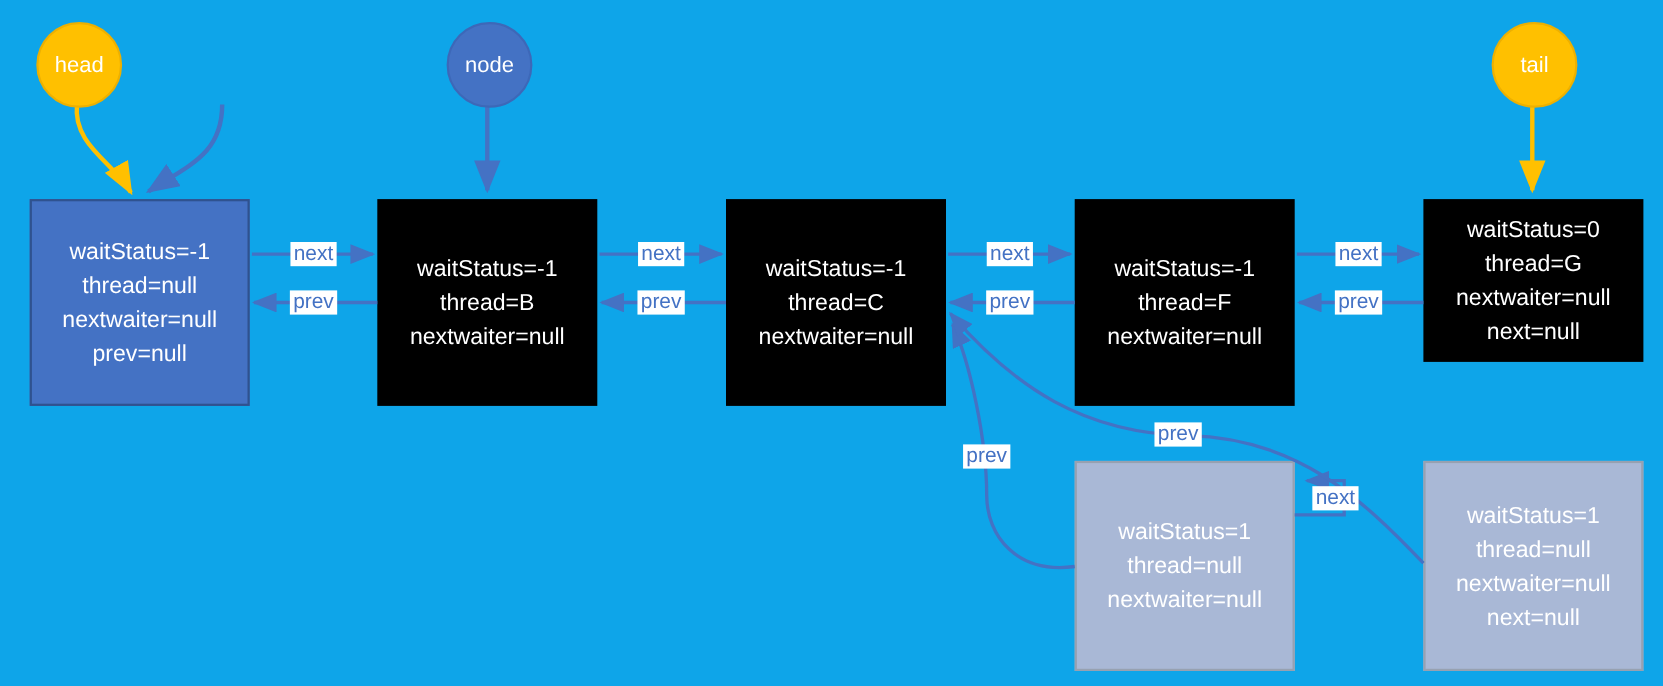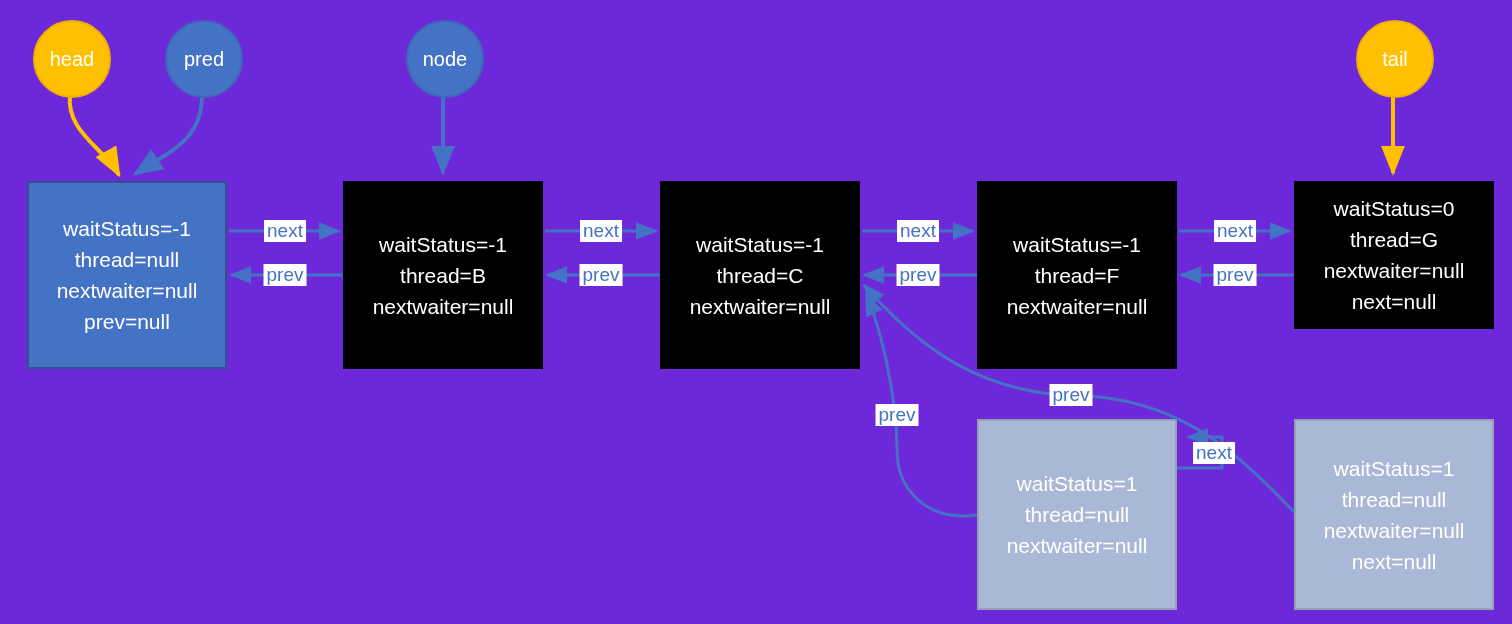--- a/index.html
+++ b/index.html
@@ -6,21 +6,21 @@
     --color-blue:#4472C4;
     --color-blue_dark:#2F528F;
     --color-orange:#FFC000;
     --color-black:#000000;
     --color-gray_blue:#A9B8D6;
     --color-gray_border:#97A1B1;
     --color-white:#FFFFFF;
   }
   html,body{margin:0;padding:0;background:#fff;}
   .canvas{
-    position:relative;width:1512px;height:624px;background:#6d28d9;overflow:hidden;
+    position:relative;width:1512px;height:624px;background:#0ea5e9;overflow:hidden;
     font-family:"Liberation Sans",sans-serif;
   }
   .arrows{position:absolute;left:0;top:0;z-index:2;pointer-events:none;}
   .edge{stroke:var(--color-blue,#4472C4);stroke-width:3;fill:none;}
   .edge.thick{stroke-width:4;}
   .edge.orange{stroke:var(--color-orange,#FFC000);}
   .ah-blue{fill:var(--color-blue,#4472C4);}
   .ah-orange{fill:var(--color-orange,#FFC000);}
 
   .circle{
@@ -80,23 +80,20 @@
 
     <path class="edge" d="M 1177 468 L 1222 468 L 1222 437 L 1188 437" marker-end="url(#mBlue)"></path>
 
     <path class="edge" d="M 977 515 C 925 522 897 488 897 450 C 897 400 882 330 866 295" marker-end="url(#mBlue)"></path>
 
     <path class="edge" d="M 1294 512 C 1237 452 1178 398 1080 396 C 985 394 922 352 864 285" marker-end="url(#mBlue)"></path>
   </svg>
 
   <div class="circle orange" style="left:33px;top:20px">
     <span>head</span>
-  </div>
-  <div class="circle blue" style="left:165px;top:20px">
-    <span>pred</span>
   </div>
   <div class="circle orange" style="left:1356px;top:20px">
     <span>tail</span>
   </div>
   <div class="circle blue" style="left:406px;top:20px">
     <span>node</span>
   </div>
 
   <div class="node node-blue" style="left:27px;top:181px;height:188px">
     <div class="fields">

